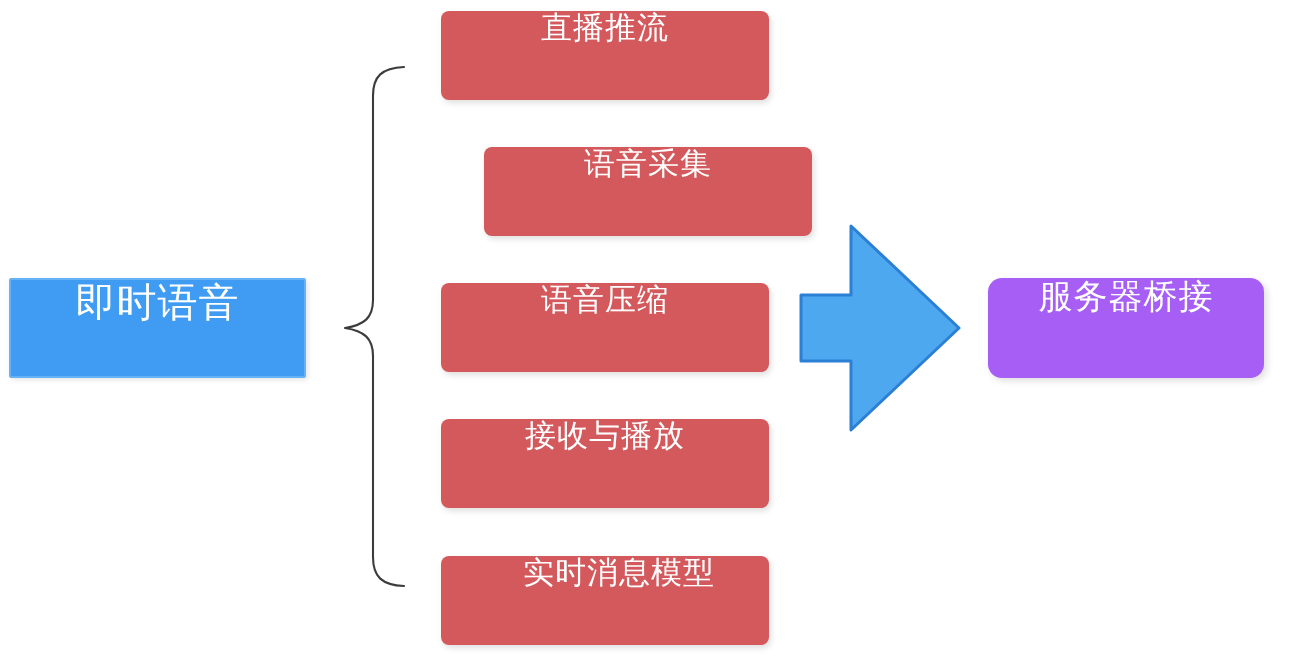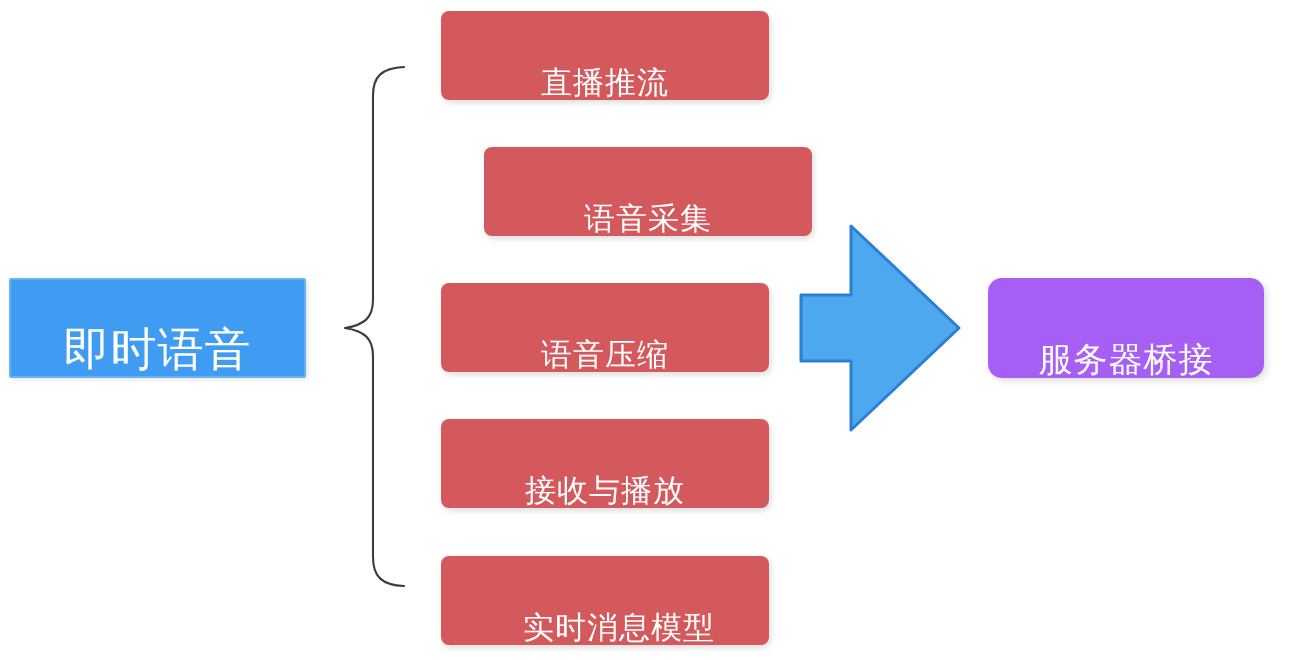--- a/index.html
+++ b/index.html
@@ -18,39 +18,38 @@
     position: absolute;
     left: 0;
     top: 0;
     width: 1296px;
     height: 660px;
   }
   .node {
     position: absolute;
     box-sizing: border-box;
     display: flex;
-    align-items: flex-end;
+    align-items: flex-start;
     justify-content: center;
     color: #ffffff;
     text-align: center;
     line-height: 1.1;
     letter-spacing: 1px;
     user-select: none;
-    font-family: Liberation Serif, serif;
   }
   
   .node-source {
     left: 9px;
     top: 278px;
     width: 297px;
     height: 100px;
     background: #3f9cf2;
     border: 2px solid #66b2f7;
     border-radius: 2px;
-    font-size: 46px;
+    font-size: 40px;
     box-shadow: 2px 2px 5px rgba(0,0,0,0.10);
   }
   
   .node-step {
     left: 441px;
     width: 328px;
     height: 89px;
     background: #d4595c;
     border-radius: 8px;
     font-size: 31px;

